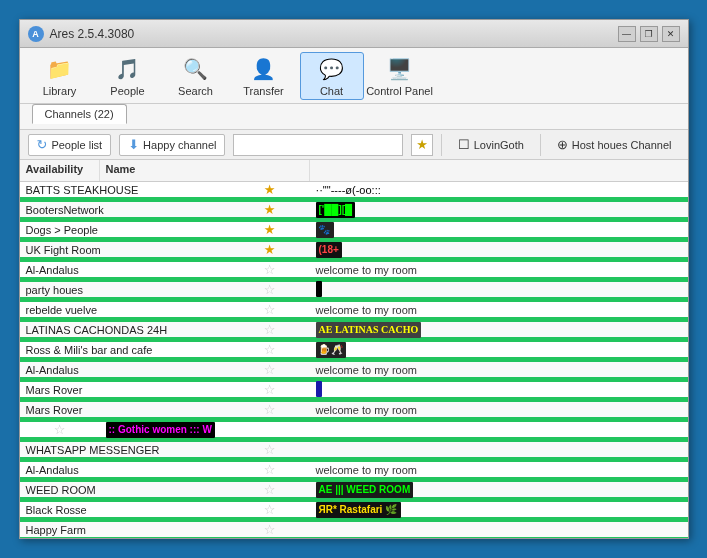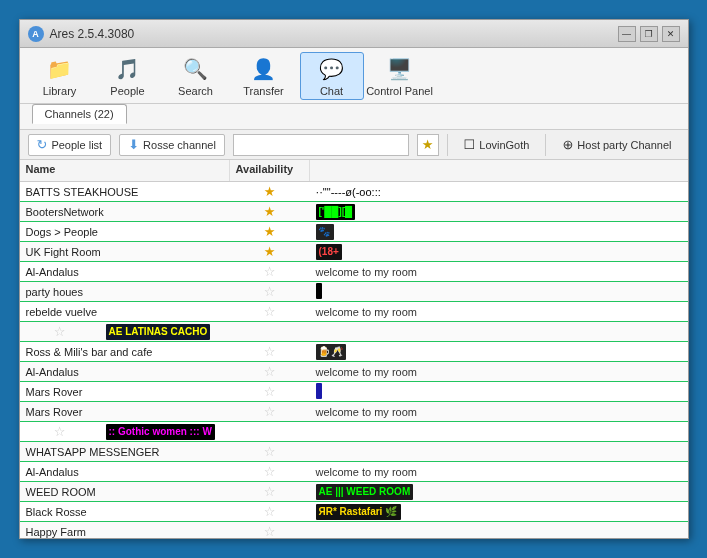--- a/index.html
+++ b/index.html
@@ -220,21 +220,21 @@
     .th-topic { flex: 1; }
     .table-body {
       flex: 1;
       overflow-y: scroll;
       overflow-x: hidden;
     }
     .table-row {
       display: flex;
       align-items: center;
       height: 20px;
-      border-bottom: 1px solid #22c55e;
+      border-bottom: 5px solid #22c55e;
     }
     .table-row:nth-child(even) { background: #fafafa; }
     .td {
       padding: 1px 6px;
       font-size: 11px;
       color: #222;
       overflow: hidden;
       text-overflow: ellipsis;
       white-space: nowrap;
     }
@@ -304,40 +304,40 @@
     </div>
   </div>
 
   <div class="action-bar">
     <div class="action-btn">
       <span style="color:#5599dd;font-size:13px;">↻</span>
       <span>People list</span>
     </div>
     <div class="action-btn">
       <span style="color:#5599dd;font-size:13px;">⬇</span>
-      <span>Rosse channel</span>
+      <span>Happy channel</span>
     </div>
     <input class="search-field" type="text" placeholder="" style="">
     <div class="star-btn">★</div>
     <div class="separator"></div>
     <div class="favorites-btn">
       <span style="font-size:13px;">☐</span>
       <span>LovinGoth</span>
     </div>
     <div class="separator"></div>
     <div class="host-btn">
       <span style="font-size:13px;">⊕</span>
-      <span>Host party Channel</span>
+      <span>Host houes Channel</span>
     </div>
   </div>
 
   <div class="table-area">
     <div class="table-header">
+      <div class="th th-avail">Availability</div>
       <div class="th th-name">Name</div>
-      <div class="th th-avail">Availability</div>
     </div>
     <div class="table-body" id="table-body">
     <div class="table-row">
           <div class="td td-name">BATTS STEAKHOUSE</div>
           <div class="td td-avail">
             <span class="star-gold">★</span>
           </div>
           <div class="td td-topic" style="color: rgb(0, 0, 0);">··""----ø(-oo:::</div>
         </div>
         <div class="table-row">
@@ -376,24 +376,25 @@
           <div class="td td-topic"><span class="topic-img" style="background: rgb(0, 0, 0); color: rgb(51, 51, 51); max-width: 120px;"></span></div>
         </div>
         <div class="table-row">
           <div class="td td-name">rebelde vuelve</div>
           <div class="td td-avail">
             <span class="star-gray">☆</span>
           </div>
           <div class="td td-topic" style="color: rgb(51, 51, 51);">welcome to my room</div>
         </div>
         <div class="table-row">
-          <div class="td td-avail">
-            <span class="star-gray">☆</span>
-          </div>
-          <div class="td td-topic"><span class="topic-img" style="background: #0f172a; color: rgb(255, 255, 0); max-width: 120px;">AE  LATINAS CACHO</span></div>
+          <div class="td td-name">LATINAS CACHONDAS 24H</div>
+          <div class="td td-avail">
+            <span class="star-gray">☆</span>
+          </div>
+          <div class="td td-topic"><span class="topic-img" style="background: #404040; color: rgb(255, 255, 0); max-width: 120px; font-family: Liberation Serif, serif;">AE  LATINAS CACHO</span></div>
         </div>
         <div class="table-row">
           <div class="td td-name">Ross &amp; Mili's bar and cafe</div>
           <div class="td td-avail">
             <span class="star-gray">☆</span>
           </div>
           <div class="td td-topic"><span class="topic-img" style="background: rgb(34, 34, 34); color: rgb(51, 51, 51); max-width: 120px;">🍺🥂</span></div>
         </div>
         <div class="table-row">
           <div class="td td-name">Al-Andalus</div>

